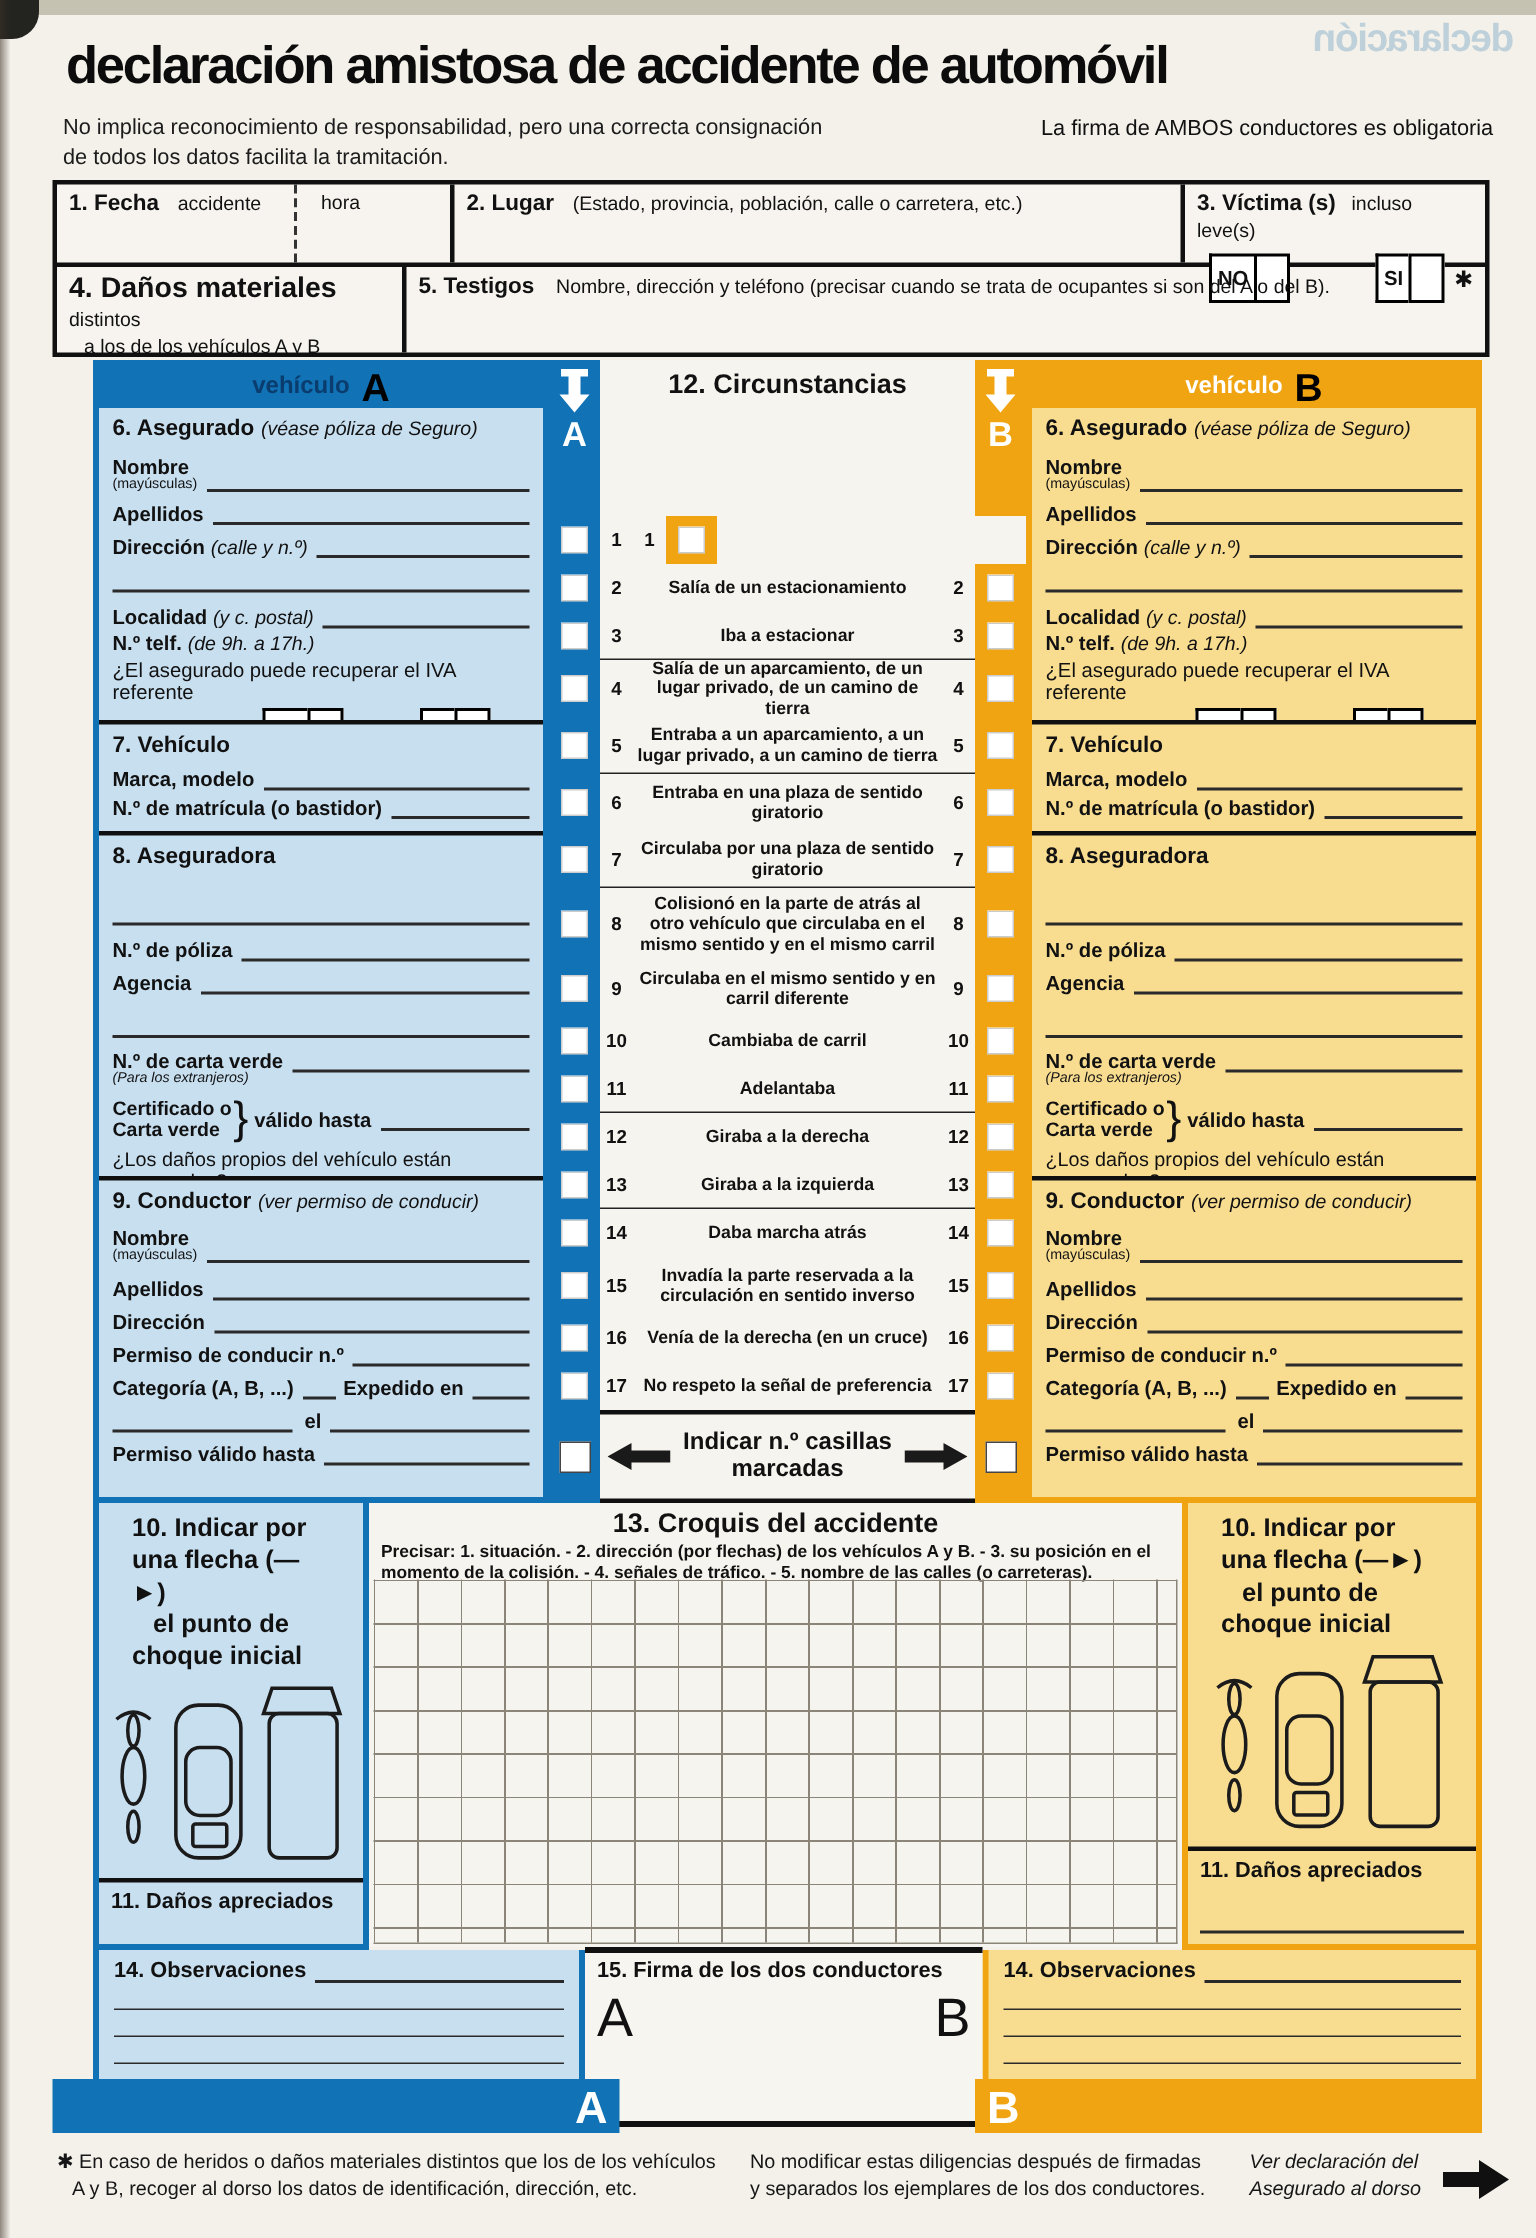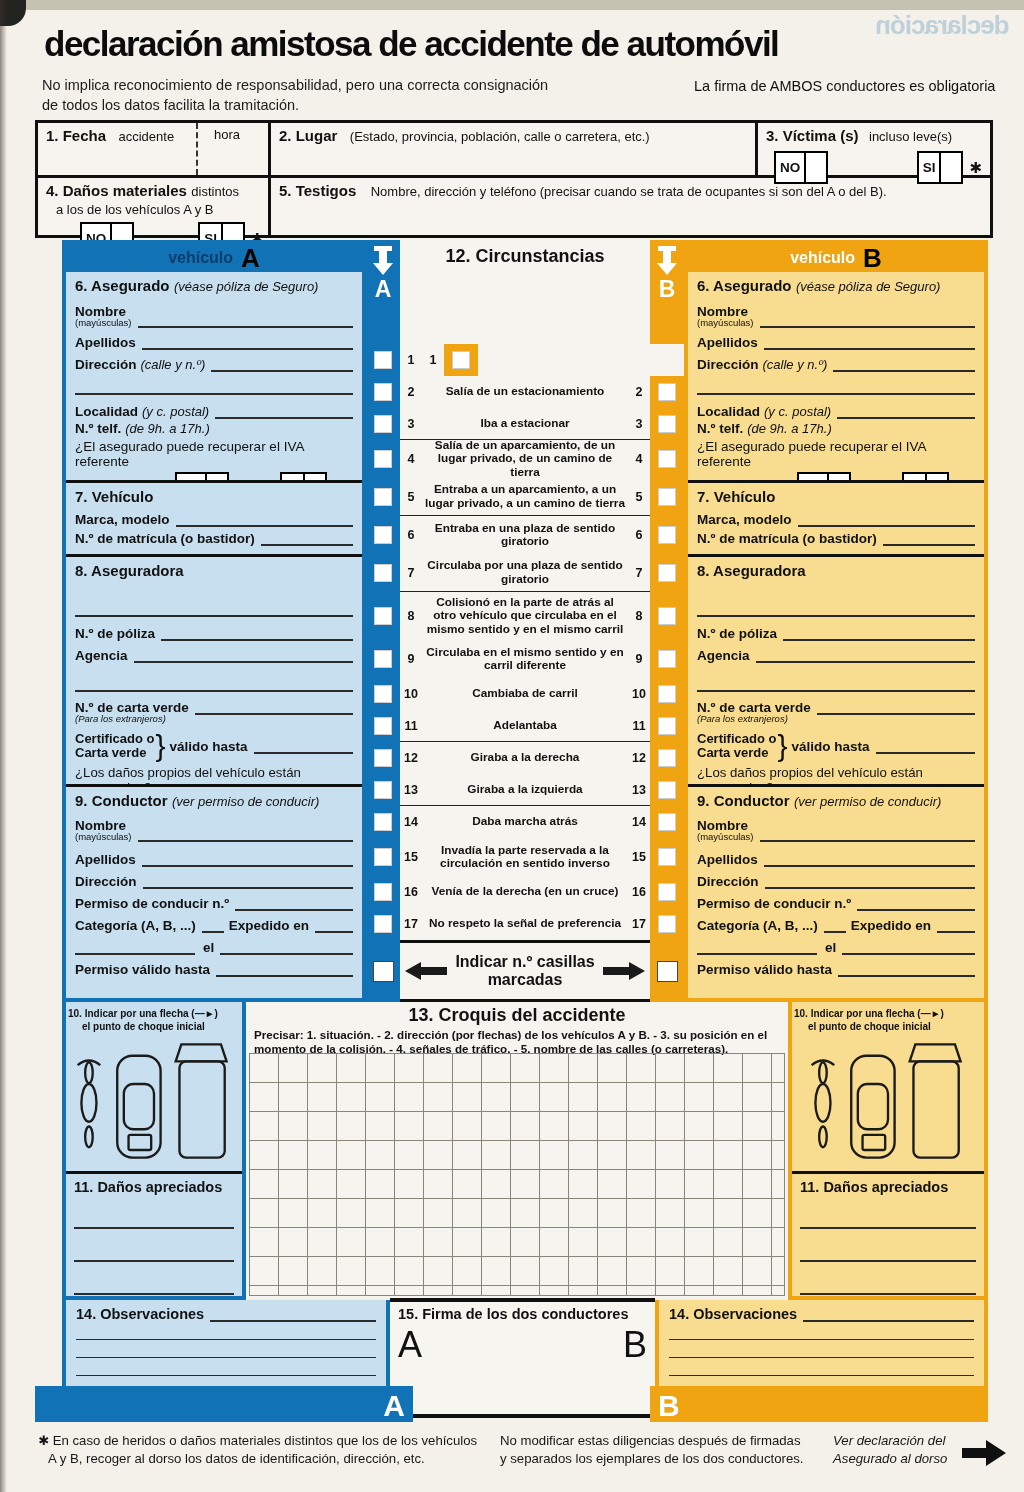--- a/index.html
+++ b/index.html
@@ -84,21 +84,21 @@
   .croquis{position:absolute;left:246px;top:1002px;width:542px;height:296px;background:#f6f4ee;box-sizing:border-box;}
   .cq-title{text-align:center;font-size:18px;font-weight:bold;margin-top:3px;}
   .cq-hint{font-size:11.6px;font-weight:bold;line-height:1.2;margin:2px 8px 0;}
   .grid{position:absolute;left:3px;right:3px;top:51px;bottom:2px;
         background-image:repeating-linear-gradient(to right,#8a8578 0,#8a8578 1px,transparent 1px,transparent 29px),
                          repeating-linear-gradient(to bottom,#8a8578 0,#8a8578 1px,transparent 1px,transparent 29px);
         border-right:1px solid #8a8578;border-bottom:1px solid #8a8578;}
   
   .bpanelA{position:absolute;left:62px;top:1002px;width:184px;height:298px;box-sizing:border-box;background:#c8dff0;border:4px solid #1173b5;border-top:none;}
   .bpanelB{position:absolute;left:788px;top:1002px;width:200px;height:298px;box-sizing:border-box;background:#f8dc90;border:4px solid #f0a411;border-top:none;}
-  .s10-title{font-size:10px;font-weight:bold;line-height:1.25;padding:6px 2px 0;}
+  .s10-title{font-size:17px;font-weight:bold;line-height:1.25;padding:6px 22px 0;}
   .veh-art{display:block;margin:2px auto 0;}
   .sep-thick{border-top:3.5px solid #101010;margin-top:4px;}
   .s11{padding:4px 8px 0;}
   .s11 .fullline{margin-top:16px;}
   
   .obsA{position:absolute;left:62px;top:1300px;width:328px;height:96px;box-sizing:border-box;background:#c8dff0;border:4px solid #1173b5;border-top:none;padding:6px 10px;}
   .obsB{position:absolute;left:655px;top:1300px;width:333px;height:96px;box-sizing:border-box;background:#f8dc90;border:4px solid #f0a411;border-top:none;padding:6px 10px;}
   .obs-line{border-bottom:1.8px solid #2a2a2a;height:17px;}
   
   .firma{position:absolute;left:390px;top:1298px;width:265px;height:120px;background:#f7f5ef;box-sizing:border-box;
@@ -130,21 +130,21 @@
 
   <div class="title">declaración amistosa de accidente de automóvil</div>
   <div class="subtitle">
     <span>No implica reconocimiento de responsabilidad, pero una correcta consignación</span><br>
     <span>de todos los datos facilita la tramitación.</span>
   </div>
   <div class="signote">La firma de AMBOS conductores es obligatoria</div>
 
   <div class="ttable">
     <div class="trow1">
-      <div class="tcell bR" style="width:233px">
+      <div class="tcell bR" style="width:265px">
         <span class="fnum">1. Fecha</span>
         <span class="fhint" style="margin-left:8px">accidente</span>
         <div class="dash-hora"><span>hora</span></div>
       </div>
       <div class="tcell bR" style="width:487px">
         <span class="fnum">2. Lugar</span>
         <span class="fhint" style="margin-left:8px">(Estado, provincia, población, calle o carretera, etc.)</span>
       </div>
       <div class="tcell" style="flex:1">
         <span class="fnum">3. Víctima (s)</span>
@@ -157,21 +157,21 @@
           <span class="cbx" style="margin-left:auto">
             <span class="cbl">SI</span>
               <span class="cbb"></span>
           </span>
           <span class="star">✱</span>
         </div>
       </div>
     </div>
     <div class="trow2">
       <div class="tcell bR" style="width:233px">
-        <span class="fnum" style="font-size:15px">4. Daños materiales</span>
+        <span class="fnum" style="font-size:19px">4. Daños materiales</span>
         <span class="fhint">distintos</span><br>
         <span class="fhint" style="margin-left:10px">a los de los vehículos A y B</span>
         <div class="cbrow" style="margin-top:4px">
           <span class="cbx" style="margin-left:34px">
             <span class="cbl">NO</span>
               <span class="cbb"></span>
           </span>
           <span class="cbx" style="margin-left:58px">
             <span class="cbl">SI</span>
               <span class="cbb"></span>

